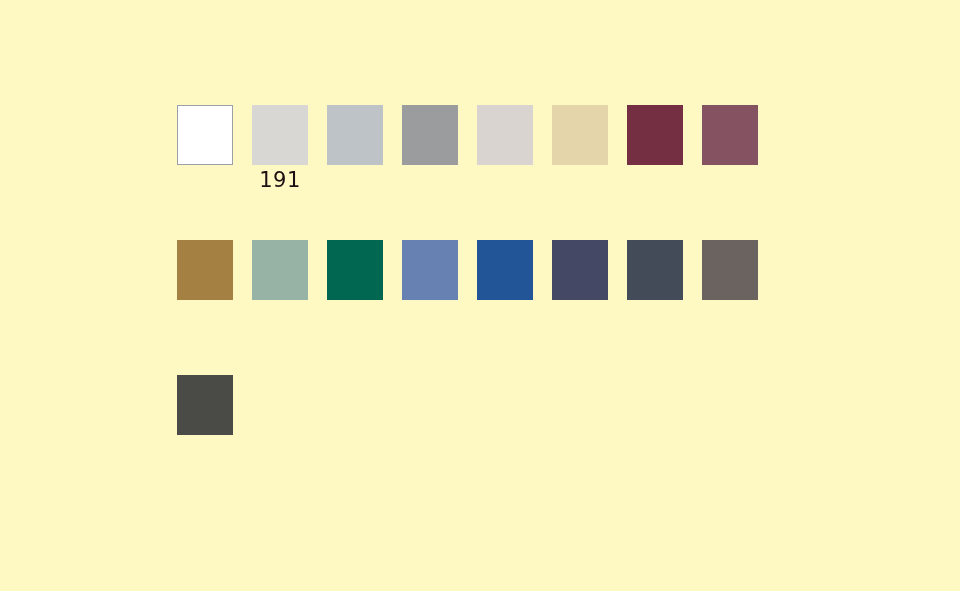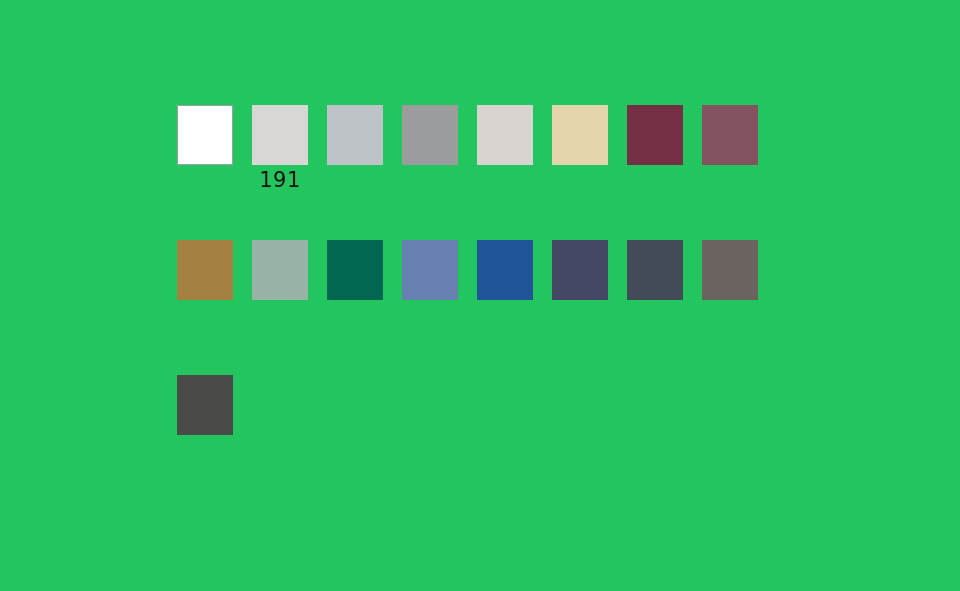--- a/index.html
+++ b/index.html
@@ -56,21 +56,21 @@
     line-height: 26px;
     letter-spacing: 0.5px;
     color: #1b1011;
     font-family: "DejaVu Sans", sans-serif;
     white-space: nowrap;
   }
 </style>
 </head>
 <body>
 
-<div id="palette-canvas" style="background: #22c55e; width: 960px; height: 591px;">
+<div id="palette-canvas" style="background: #fef9c3; width: 960px; height: 591px;">
 
   <div class="swatch-row" id="swatch-row-1" style="left: 177px; top: 105px; height: 60px; width: 600px;">
       <div class="swatch-cell" style="left: 0px; width: 56px; height: 60px;">
         <div class="swatch-chip has-outline" style="background: rgb(255, 255, 255); width: 56px; height: 60px;"></div>
       </div>
       <div class="swatch-cell" style="left: 75px; width: 56px; height: 60px;">
         <div class="swatch-chip" style="background: rgb(216, 215, 211); width: 56px; height: 60px;"></div>
         <div class="swatch-label">191</div>
       </div>
       <div class="swatch-cell" style="left: 150px; width: 56px; height: 60px;">

